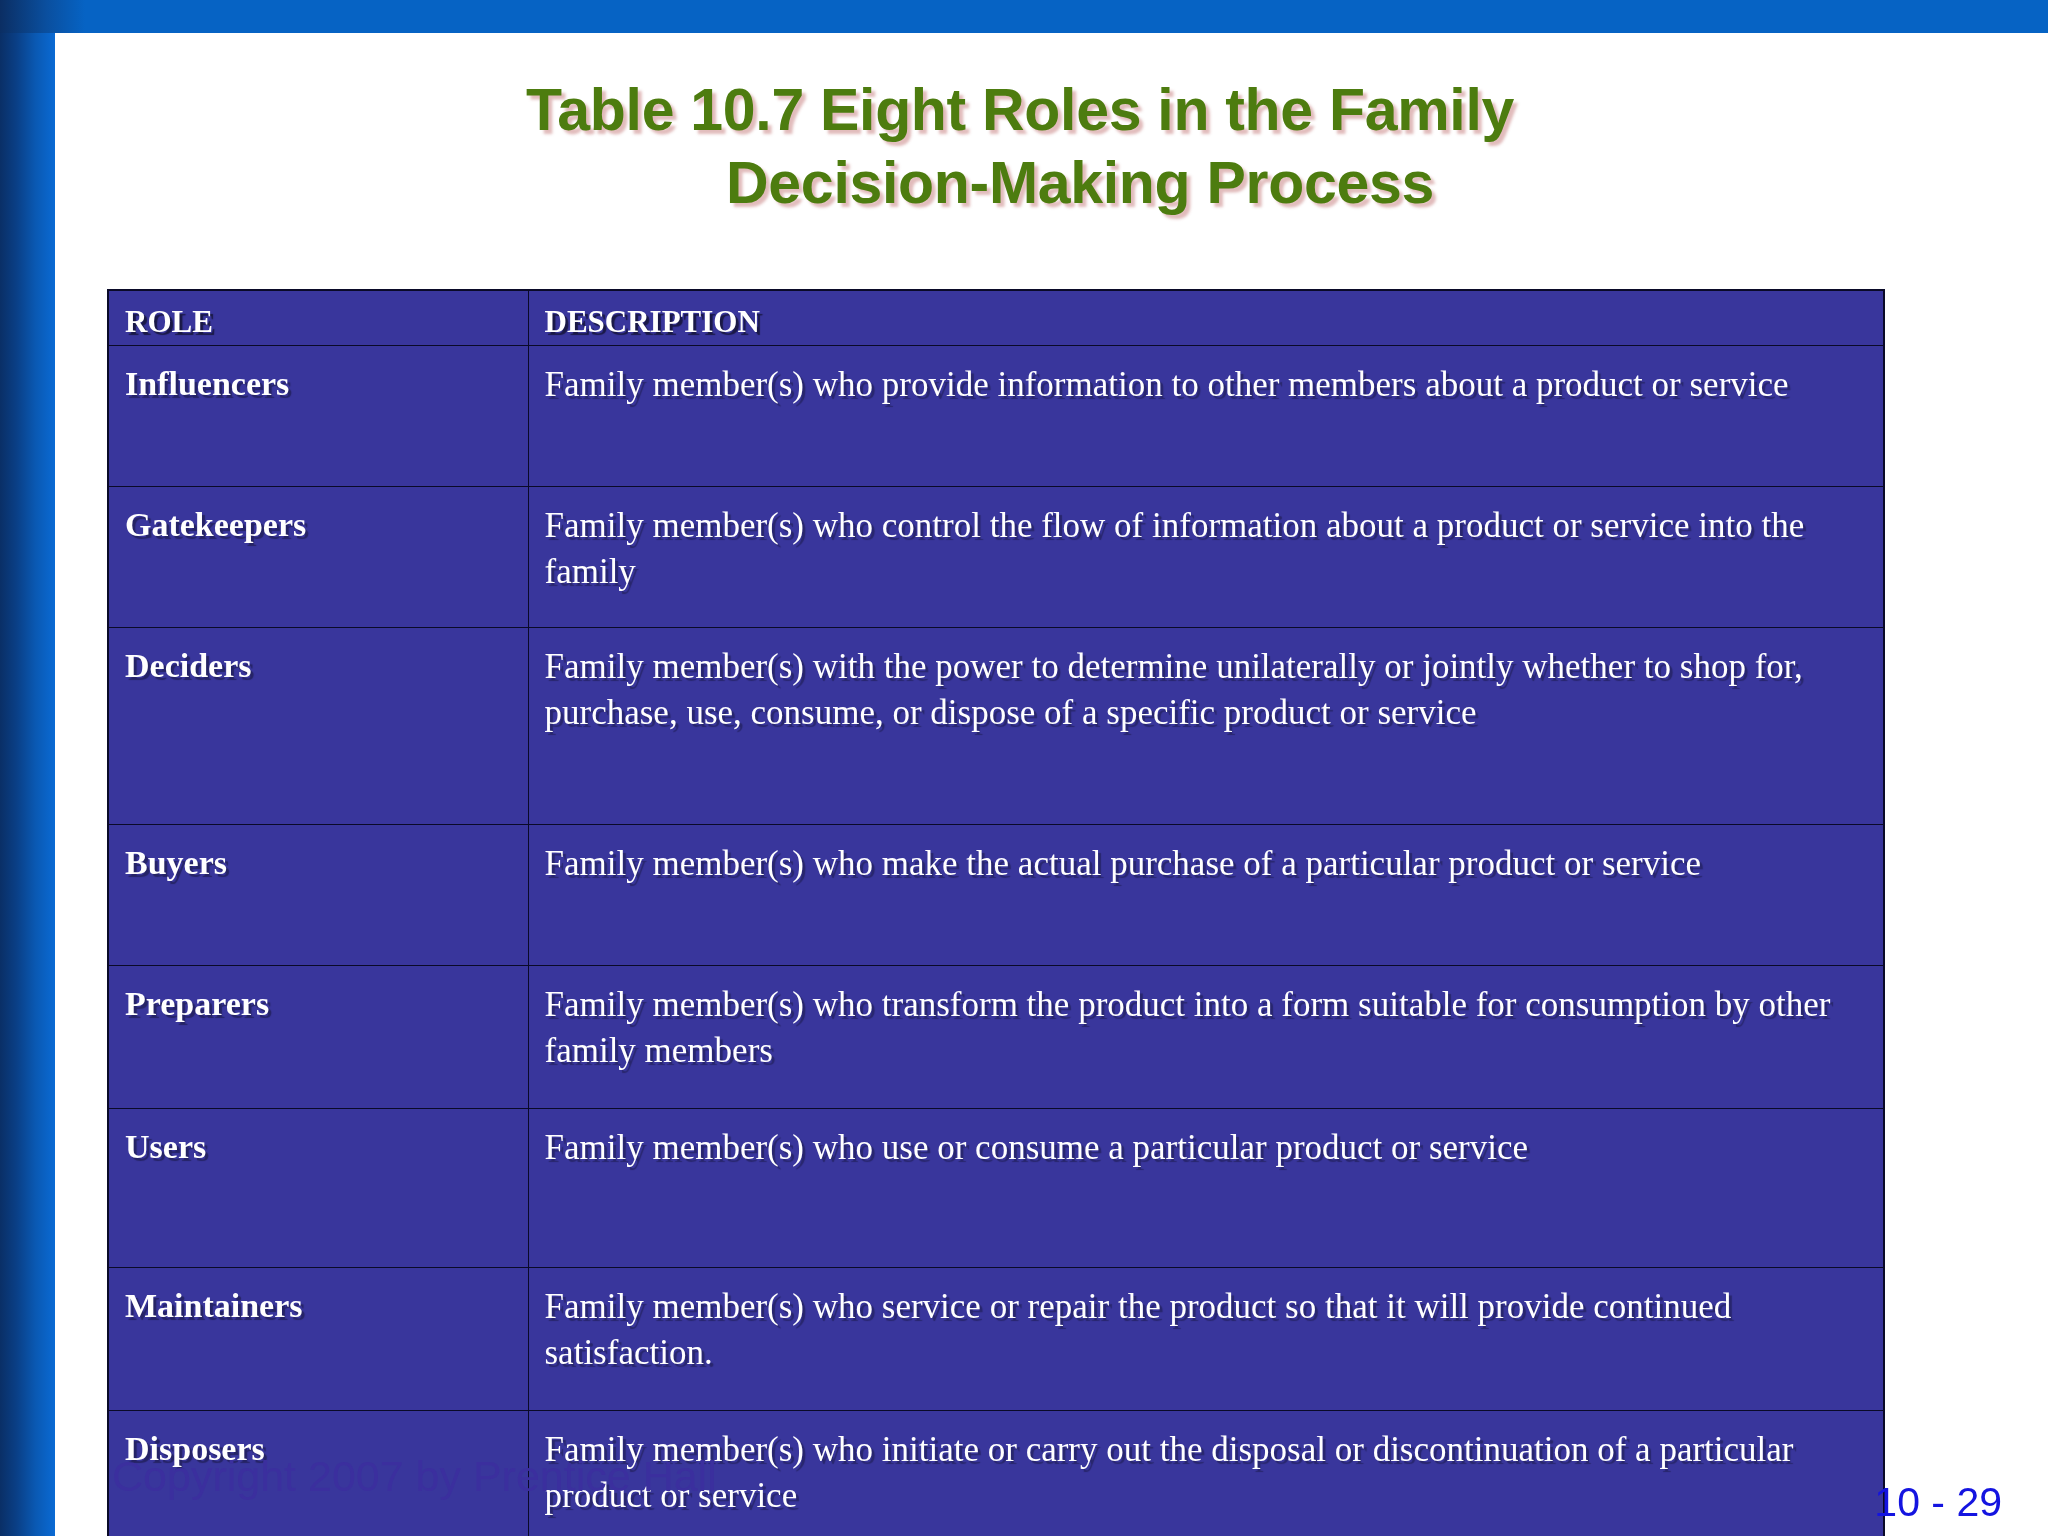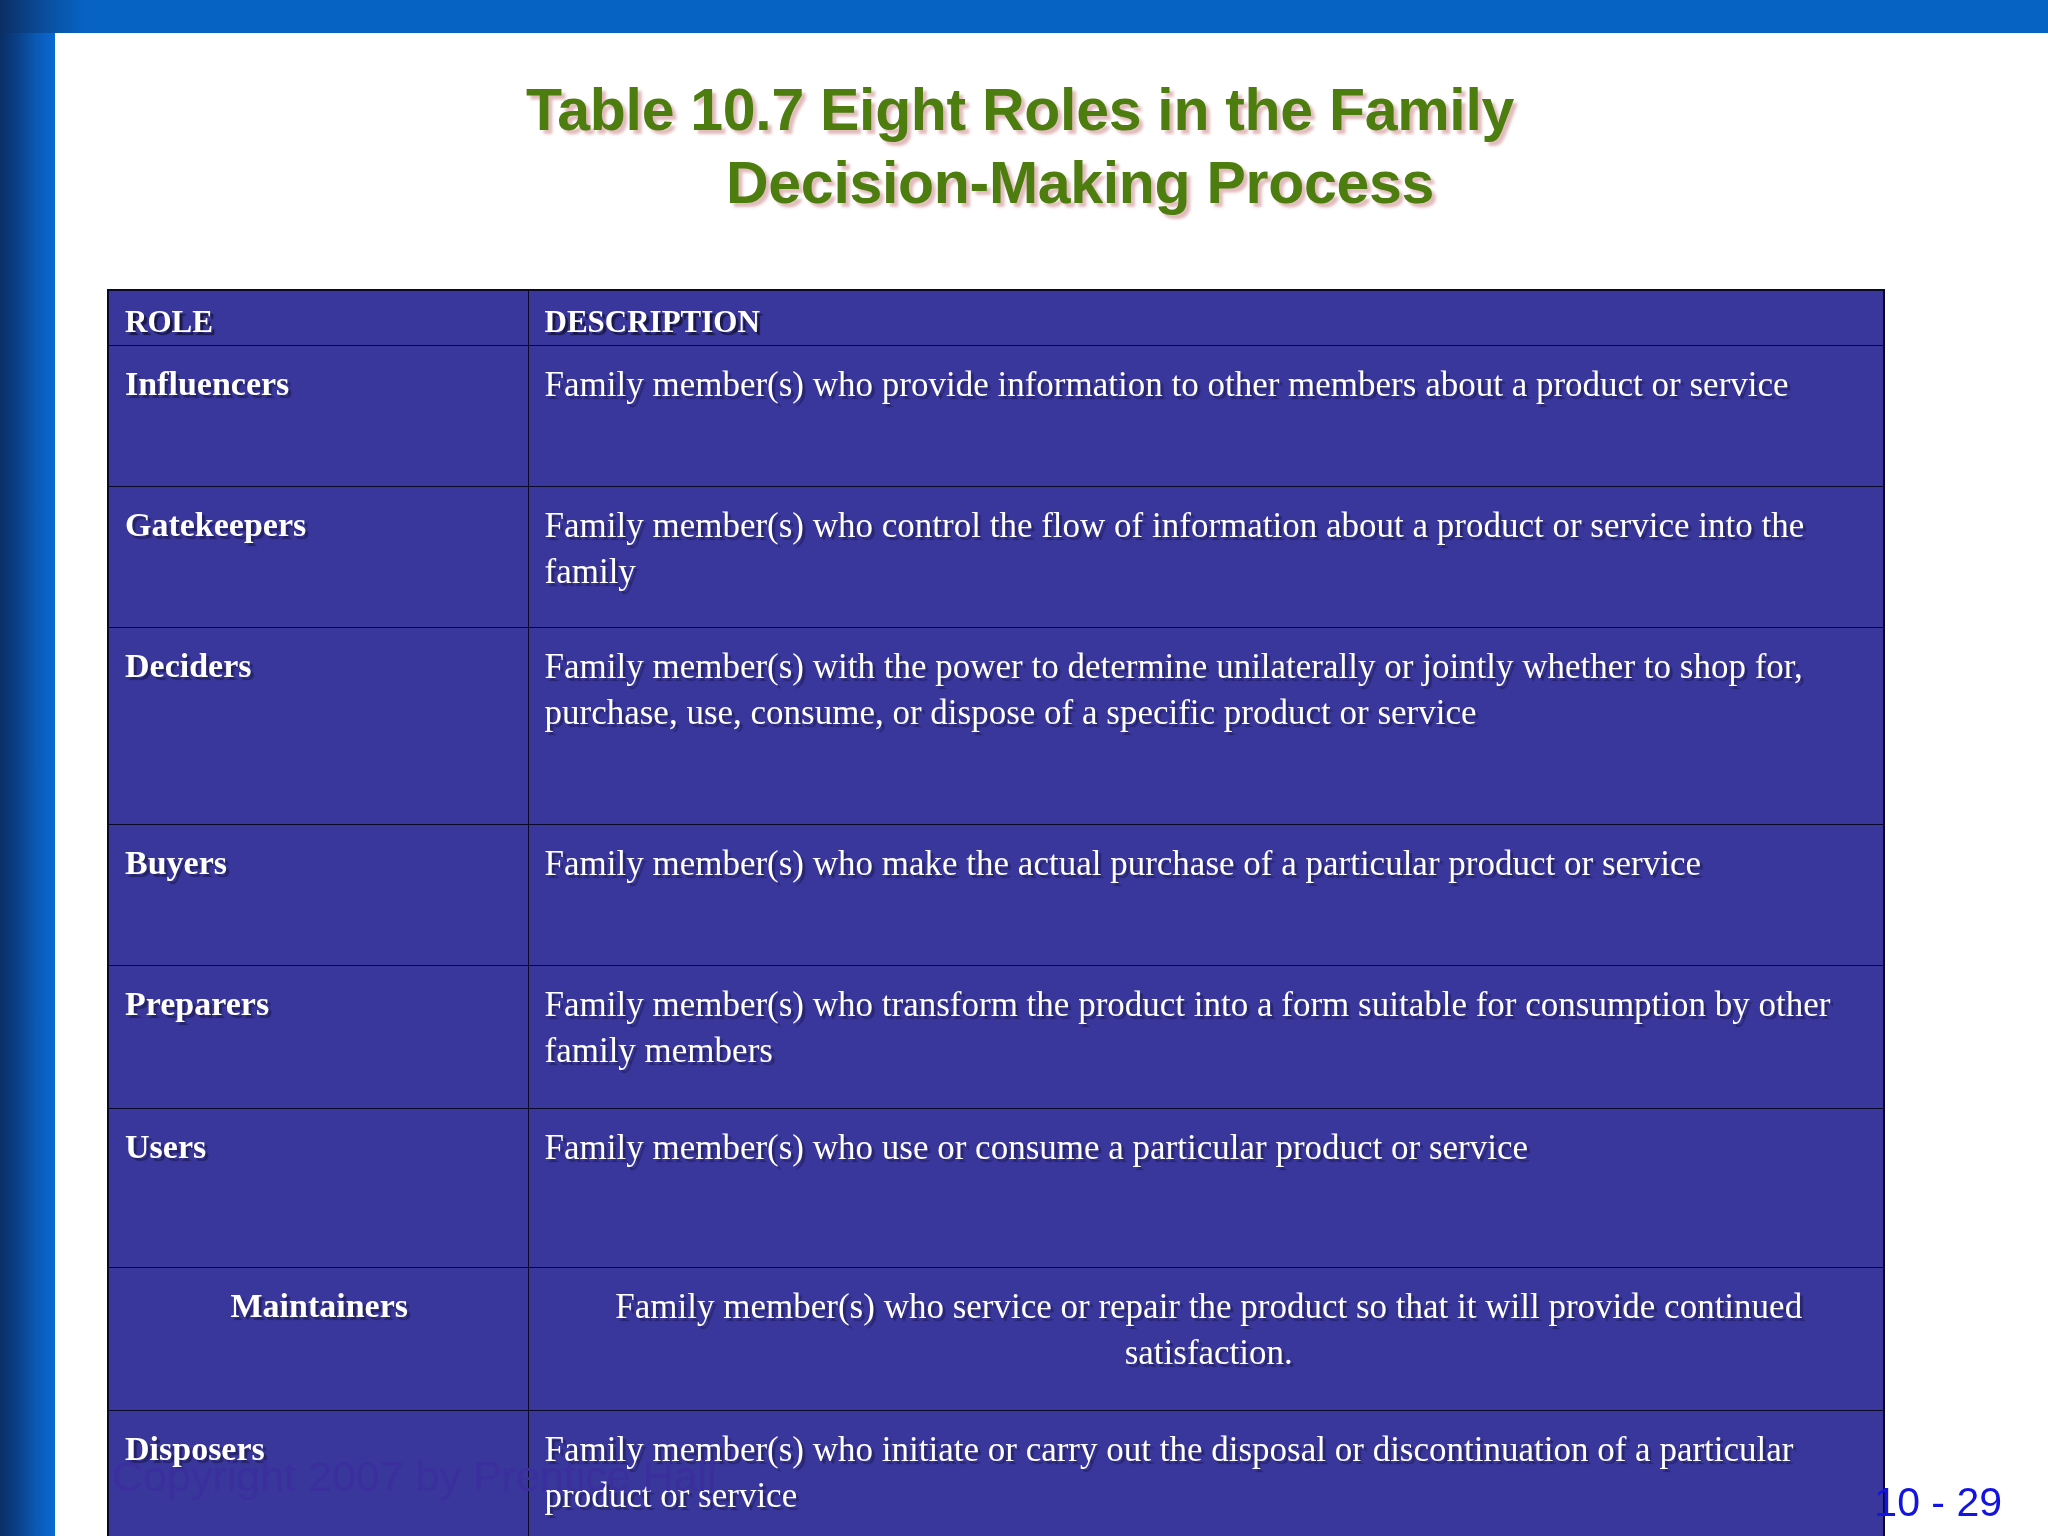--- a/index.html
+++ b/index.html
@@ -112,21 +112,21 @@
     padding-top: 16px;
     padding-right: 10px;
     text-shadow: 3px 3px 1px rgba(0,0,0,0.30);
   }
   tr.r-influencers td { height: 114px; }
   tr.r-gatekeepers td { height: 114px; }
   tr.r-deciders    td { height: 170px; }
   tr.r-buyers      td { height: 114px; }
   tr.r-preparers   td { height: 116px; }
   tr.r-users       td { height: 132px; }
-  tr.r-maintainers td { height: 116px; text-align: center; }
+  tr.r-maintainers td { height: 116px; }
   tr.r-disposers   td { height: 112px; }
 
   
   .copyright {
     position: absolute;
     left: 112px;
     top: 1452px;
     font-family: "Liberation Sans", "DejaVu Sans", sans-serif;
     font-size: 43px;
     color: #3b2f9e;

